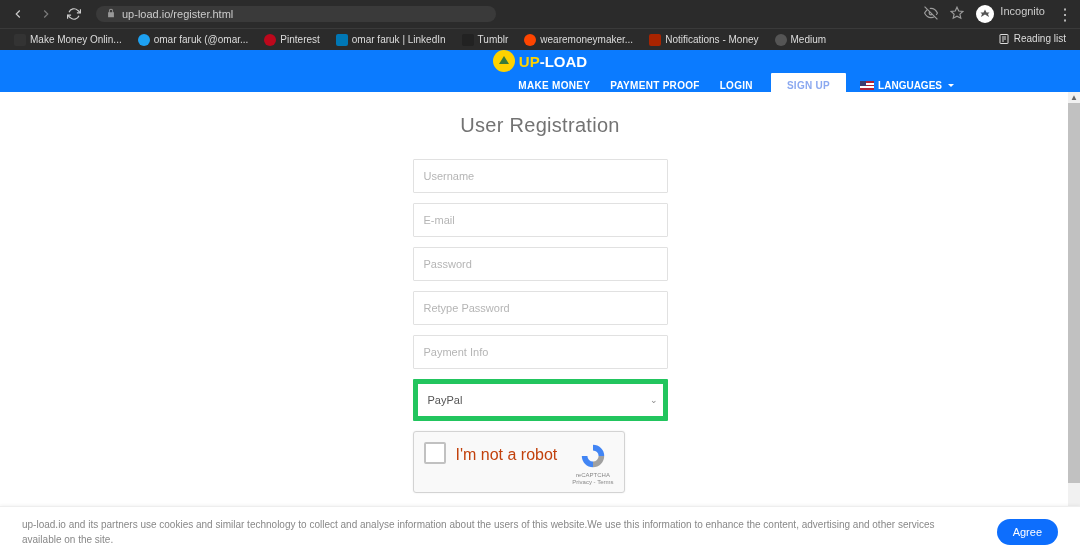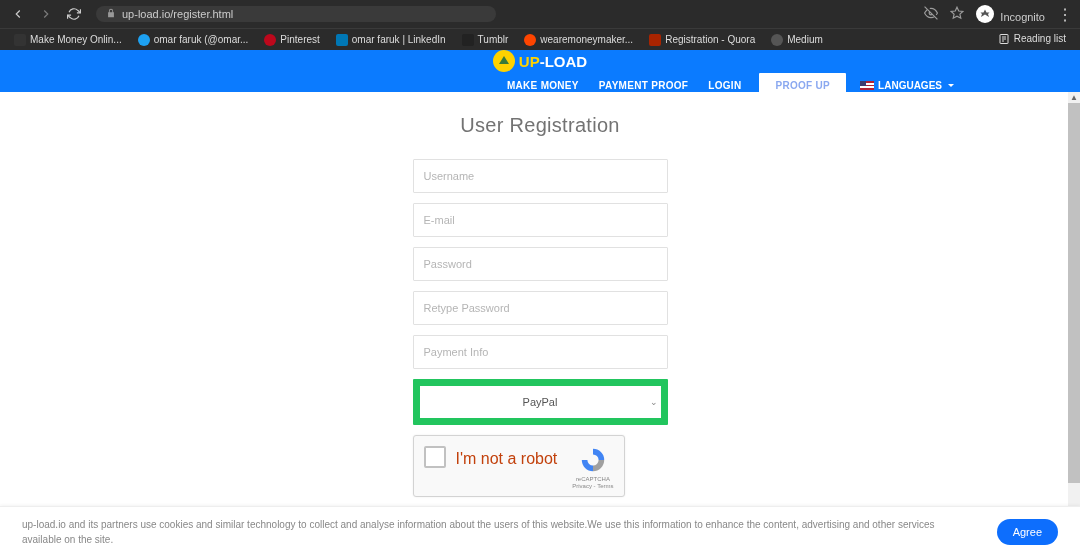--- a/index.html
+++ b/index.html
@@ -6,21 +6,21 @@
   body { font-family: Arial, sans-serif; background: #fff; overflow: hidden; }
   
   
   .browser-top { background: #2b2b2b; height: 28px; display: flex; align-items: center; padding: 0 8px; color: #ccc; font-size: 12px; }
   .nav-arrow { width: 20px; height: 20px; display: flex; align-items: center; justify-content: center; margin-right: 8px; color: #ccc; cursor: pointer; }
   .nav-arrow svg { width: 14px; height: 14px; }
   .reload { margin-right: 12px; }
   .lock-icon { margin-right: 6px; color: #999; }
   .url-bar { flex: 1; display: flex; align-items: center; background: #3a3a3a; border-radius: 12px; padding: 3px 10px; height: 16px; font-size: 11px; color: #ccc; max-width: 400px; }
   .browser-right { margin-left: auto; display: flex; align-items: center; gap: 12px; }
-  .profile-badge { display: flex; align-items: flex-end; gap: 6px; font-size: 11px; }
+  .profile-badge { display: flex; align-items: flex-start; gap: 6px; font-size: 11px; }
   .profile-circle { width: 18px; height: 18px; border-radius: 50%; background: #fff; display: flex; align-items: center; justify-content: center; font-size: 10px; color: #555;}
   .dots { font-size: 16px; letter-spacing: -1px; color: #ccc; cursor: pointer; }
   
   .bookmarks-bar { background: #2b2b2b; height: 22px; display: flex; align-items: center; padding: 0 8px; gap: 4px; font-size: 10px; color: #ddd; border-top: 1px solid #3a3a3a;}
   .bookmark { display: flex; align-items: flex-start; gap: 4px; padding: 2px 6px; cursor: pointer; white-space: nowrap; }
   .bm-icon { width: 12px; height: 12px; border-radius: 2px; display: inline-block; }
   .bm-spacer { flex: 1; }
   
   
   .site-nav { background: #0d6efd; background: #0b7bff; height: 42px; display: flex; align-items: center; padding: 0 120px; flex-direction: column; }
@@ -38,21 +38,21 @@
   .caret { width: 0; height: 0; border-left: 3px solid transparent; border-right: 3px solid transparent; border-top: 3px solid #fff; margin-left: 2px;}
 
   
   .page { height: 465px; overflow-y: auto; position: relative; }
   .content { width: 530px; margin: 0 auto; padding-top: 22px; }
   .reg-title { text-align: center; color: #737373; font-size: 20px; font-weight: 400; margin-bottom: 22px; letter-spacing: 0.3px;}
   .form-wrap { width: 255px; margin: 0 auto; }
   .field { width: 100%; border: 1px solid #e1e1e1; border-radius: 1px; padding: 10px 10px; font-size: 11px; color: #333; margin-bottom: 10px; outline: none;}
   .field::placeholder { color: #b5b5b5; }
   .select-wrap { position: relative; margin-bottom: 10px;}
-  .select { width: 100%; border: 7px solid #22c55e; border-radius: 1px; padding: 10px 10px; font-size: 11px; color: #555; appearance: none; background: #fff; outline:none; cursor:pointer;text-align:center;}
+  .select { width: 100%; border: 5px solid #22c55e; border-radius: 1px; padding: 10px 10px; font-size: 11px; color: #555; appearance: none; background: #fff; outline:none; cursor:pointer;}
   .select-caret { position: absolute; right: 10px; top: 50%; transform: translateY(-50%); pointer-events: none; color: #888; font-size: 9px;}
   
   .recaptcha { width: 212px; border: 1px solid #d3d3d3; border-radius: 3px; background: #f9f9f9; padding: 10px 10px 6px 10px; display: flex; align-items: flex-start; gap: 10px; margin-bottom: 14px; box-shadow: 0 0 2px rgba(0,0,0,0.08);}
   .rc-check { width: 22px; height: 22px; border: 2px solid #c1c1c1; border-radius: 2px; background: #fff; cursor: pointer;}
   .rc-label { font-size: 16px; color: #c2410c; flex:1; padding-top: 4px;}
   .rc-right { text-align: center; font-size: 6px; color: #888; line-height: 1.2;}
   .rc-logo { width: 28px; height: 28px; margin: 0 auto 2px; position: relative;}
   .rc-logo svg { width: 28px; height: 28px;}
   
   .register-btn { width: 100%; background: #4bc28a; color: #fff; border: none; border-radius: 18px; padding: 11px; font-size: 14px; cursor: pointer; letter-spacing: 0.3px;}
@@ -134,21 +134,21 @@
   <div class="bookmark">
       <span class="bm-icon" style="background:#222"></span>
       <span>Tumblr</span>
     </div>
   <div class="bookmark">
       <span class="bm-icon" style="background:#ff4500;border-radius:50%"></span>
       <span>wearemoneymaker...</span>
     </div>
   <div class="bookmark">
       <span class="bm-icon" style="background:#a82400"></span>
-      <span>Registration - Quora</span>
+      <span>Notifications - Money</span>
     </div>
   <div class="bookmark">
       <span class="bm-icon" style="background:#555;border-radius:50%"></span>
       <span>Medium</span>
     </div>
   <div class="bm-spacer"></div>
   <div class="bookmark">
       <span><svg width="12" height="12" viewBox="0 0 24 24" fill="none" stroke="currentColor" stroke-width="2">
           <rect x="4" y="3" width="16" height="18" rx="1"></rect>
           <line x1="8" y1="8" x2="16" y2="8"></line>
@@ -163,21 +163,21 @@
   <div class="logo">
     <span class="logo-circle">
         <span class="logo-arrow"></span>
       </span>
     <span class="logo-text"><span class="up">UP</span><span class="load">-LOAD</span></span>
   </div>
   <div class="nav-links">
     <span class="nav-link">MAKE MONEY</span>
     <span class="nav-link">PAYMENT PROOF</span>
     <span class="nav-link">LOGIN</span>
-    <span class="nav-link nav-signup">PROOF UP</span>
+    <span class="nav-link nav-signup">SIGN UP</span>
     <span class="nav-lang">
       <span class="flag"></span>
       <span>LANGUAGES</span>
       <span class="caret"></span>
     </span>
   </div>
 </div>
 
 <div class="page">
   <div class="scroll-stub">

